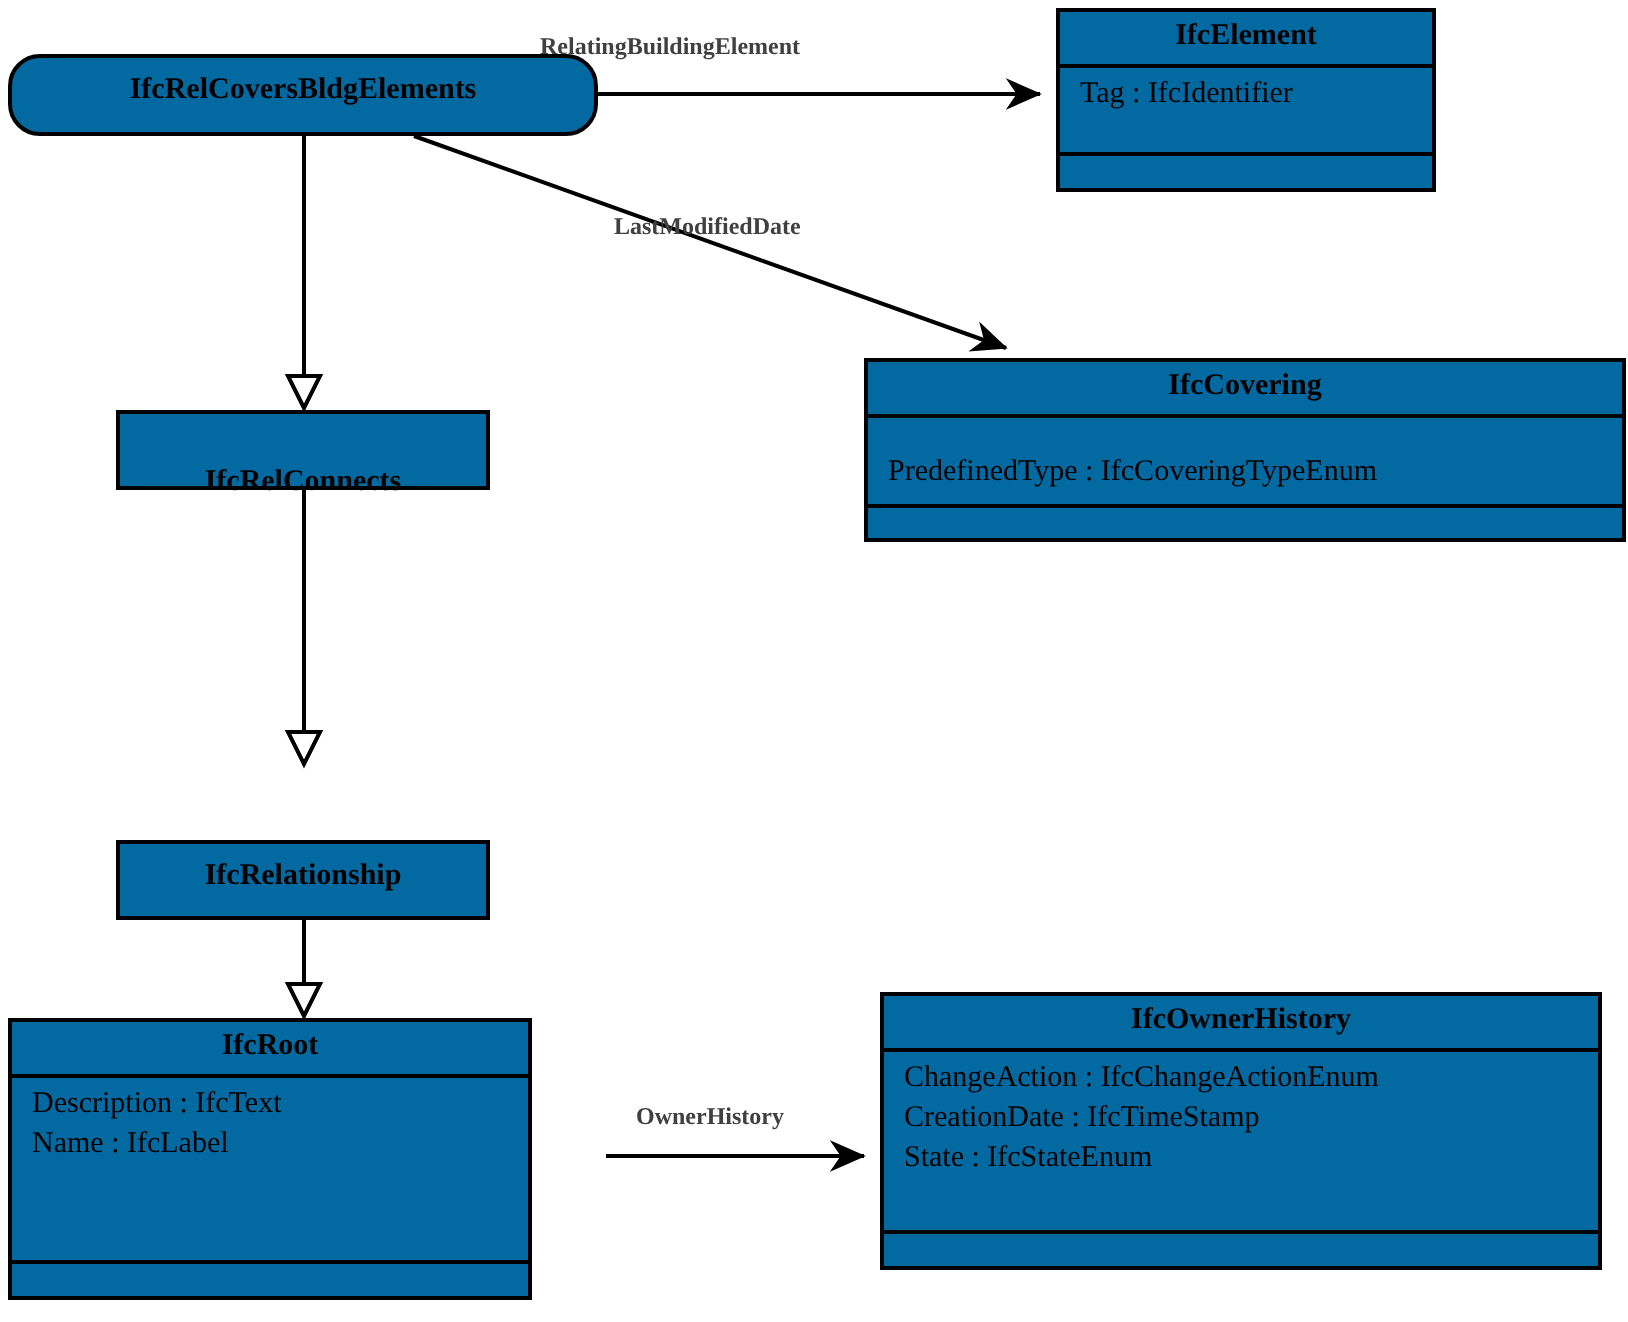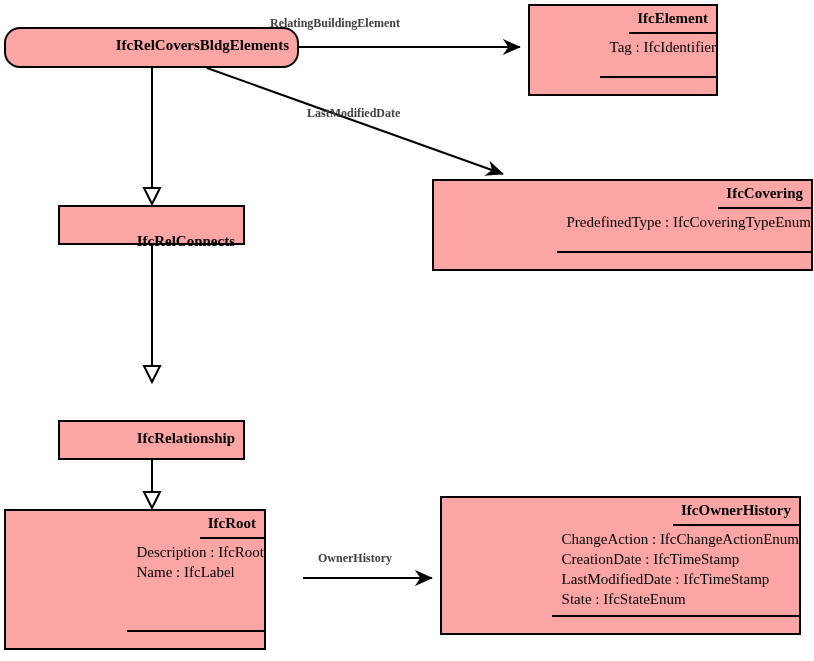--- a/index.html
+++ b/index.html
@@ -24,26 +24,25 @@
     left: 0;
     top: 0;
     width: 814px;
     height: 661px;
     z-index: 1;
   }
   
   .uml-class {
     position: absolute;
     z-index: 2;
-    background: #fca5a5;
+    background: #0369a1;
     border: 2px solid #000000;
     box-sizing: border-box;
     display: flex;
     flex-direction: column;
-    align-items: flex-end;
   }
   .uml-name-compartment {
     text-align: center;
     font-weight: bold;
     font-size: 15px;
     line-height: 1.15;
     color: #000000;
     padding: 4px 8px 5px 8px;
     white-space: nowrap;
   }
@@ -132,45 +131,44 @@
     <div class="uml-attr-compartment">
       <div class="uml-attr">Tag : IfcIdentifier</div>
     </div>
     <div class="uml-ops-compartment"></div>
   </div>
 
   <div class="uml-class" style="left:58px; top:205px; width:187px; height:40px;">
     <div class="uml-name-compartment" style="padding-top:26px;">IfcRelConnects</div>
   </div>
 
-  <div class="uml-class has-attrs" style="left:432px; top:179px; width:381px; height:92px;">
+  <div class="uml-class has-attrs" style="left:432px; top:179px; width:381px; height:92px;gap:14px;">
     <div class="uml-name-compartment">IfcCovering</div>
     <div class="uml-attr-compartment">
       <div class="uml-attr">PredefinedType : IfcCoveringTypeEnum</div>
     </div>
     <div class="uml-ops-compartment"></div>
   </div>
 
   <div class="uml-class" style="left:58px; top:383px; width:187px; height:40px;margin-top:37px;">
     <div class="uml-name-compartment" style="padding-top:8px;">IfcRelationship</div>
   </div>
 
   <div class="uml-class has-attrs" style="left:4px; top:509px; width:262px; height:141px;">
     <div class="uml-name-compartment">IfcRoot</div>
     <div class="uml-attr-compartment">
-      <div class="uml-attr">Description : IfcRoot</div>
+      <div class="uml-attr">Description : IfcText</div>
       <div class="uml-attr">Name : IfcLabel</div>
     </div>
     <div class="uml-ops-compartment"></div>
   </div>
 
   <div class="uml-class has-attrs" style="left:440px; top:496px; width:361px; height:139px;">
     <div class="uml-name-compartment">IfcOwnerHistory</div>
     <div class="uml-attr-compartment">
       <div class="uml-attr">ChangeAction : IfcChangeActionEnum</div>
       <div class="uml-attr">CreationDate : IfcTimeStamp</div>
-      <div class="uml-attr">LastModifiedDate : IfcTimeStamp</div>
       <div class="uml-attr">State : IfcStateEnum</div>
     </div>
     <div class="uml-ops-compartment"></div>
   </div>
 
 </div>
 
 </body></html>

